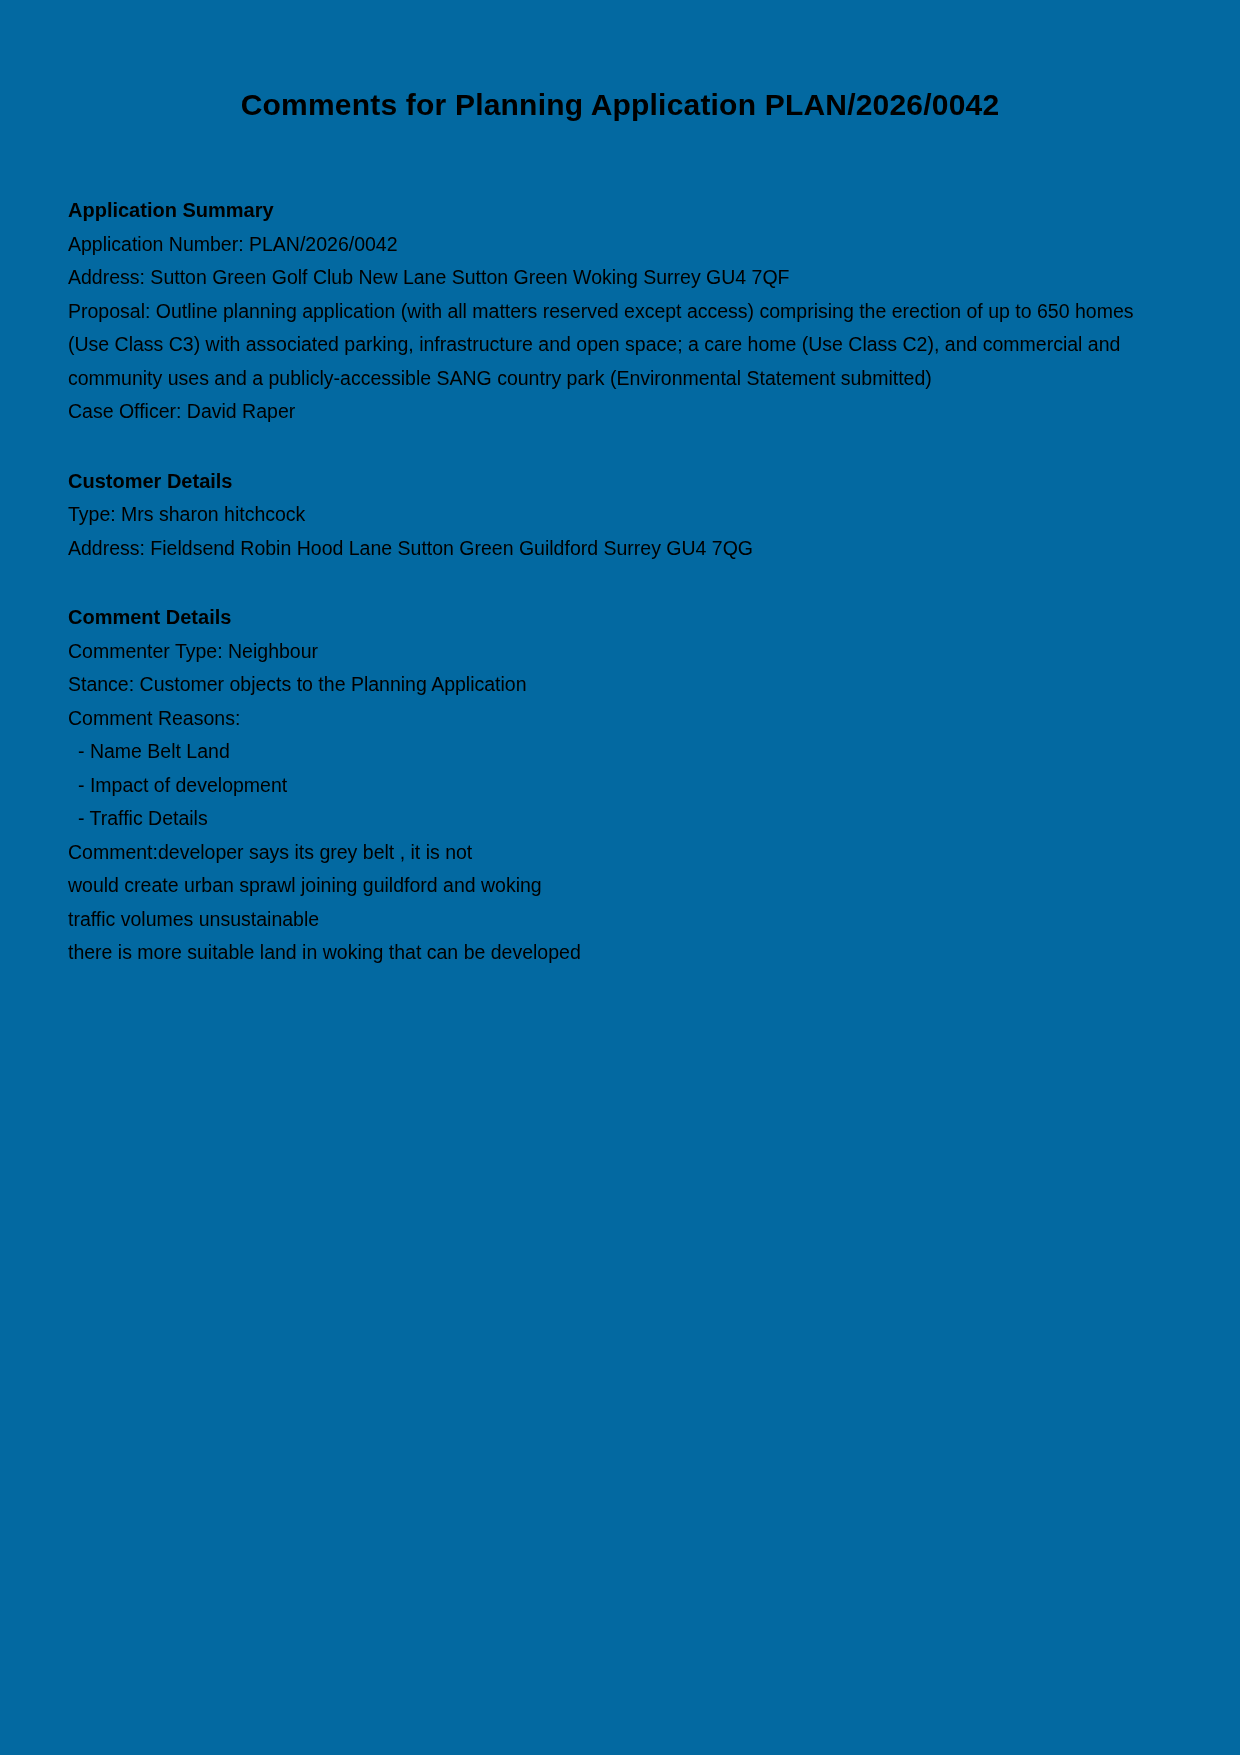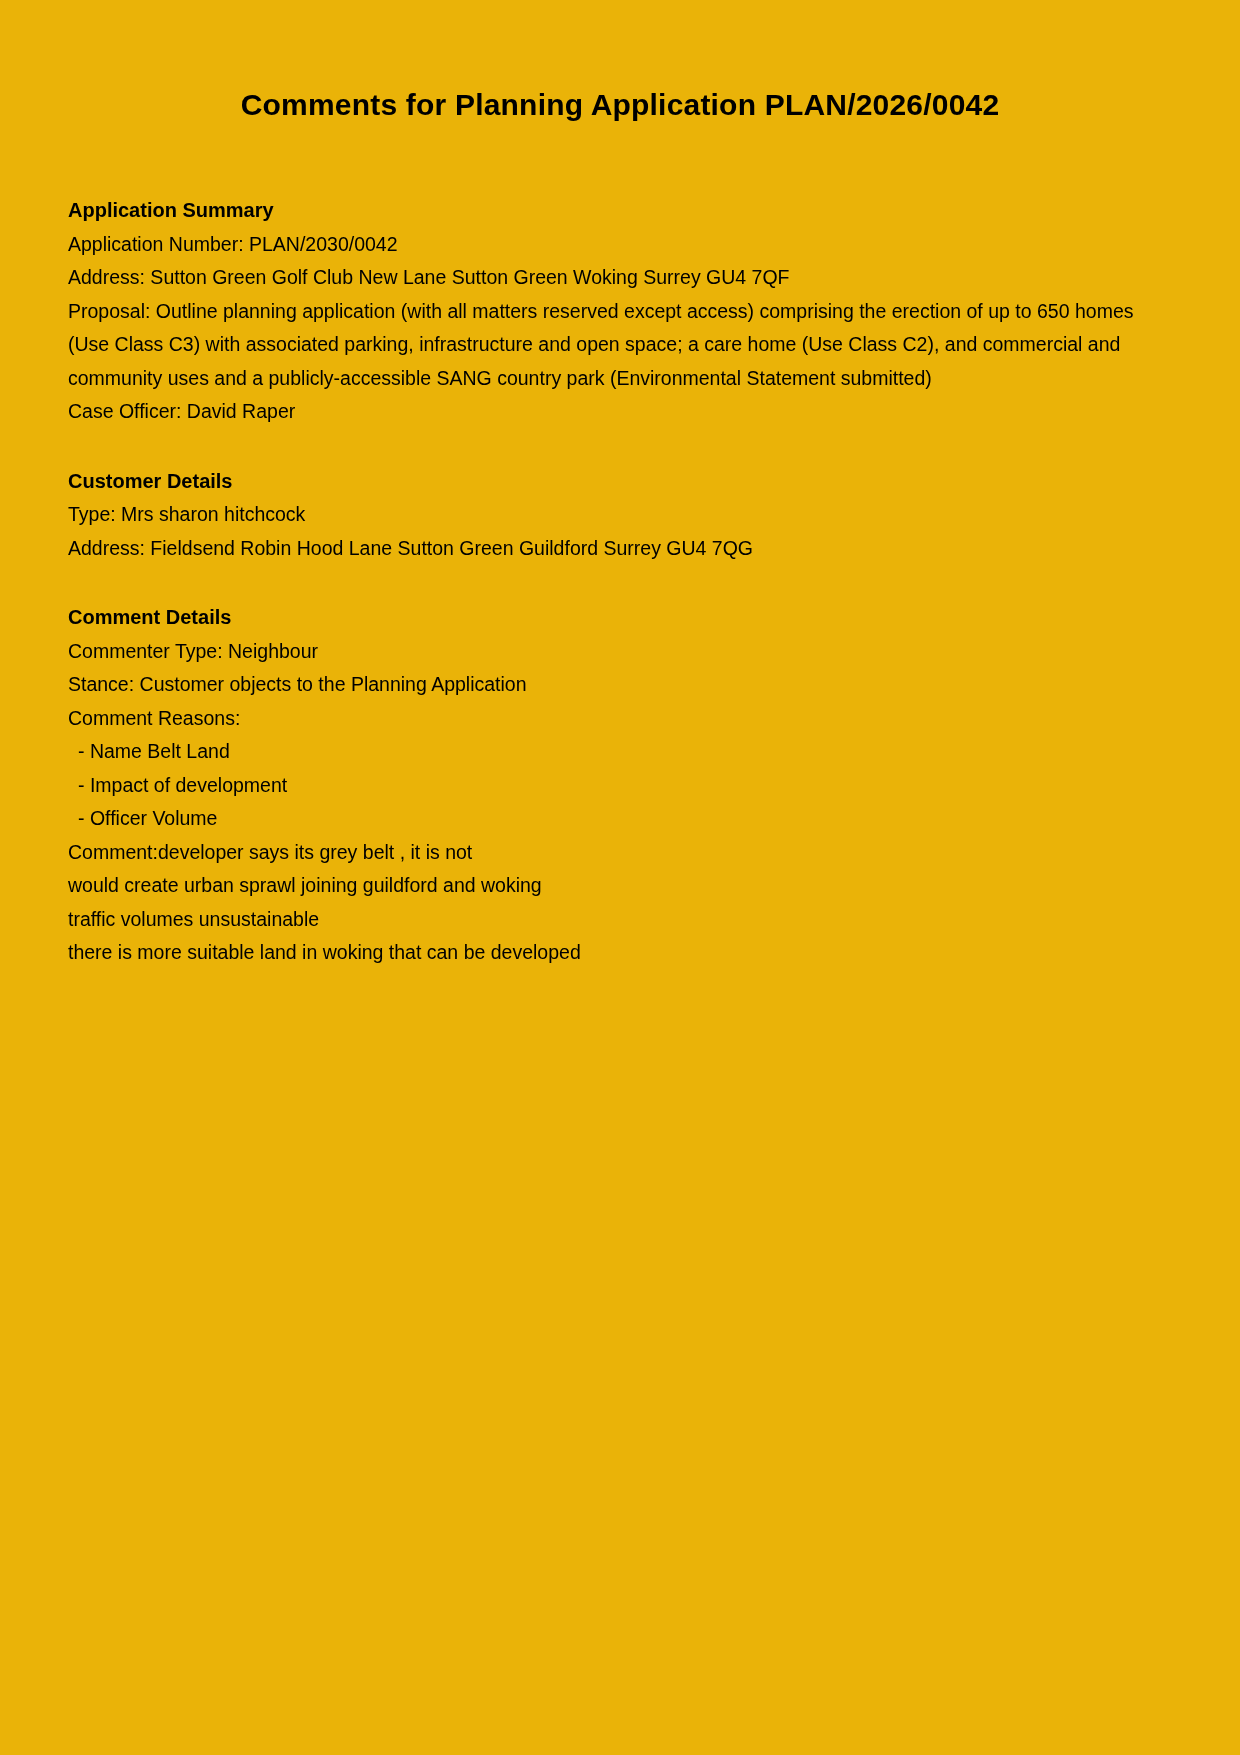--- a/index.html
+++ b/index.html
@@ -5,21 +5,21 @@
   * { margin: 0; padding: 0; box-sizing: border-box; }
   html, body {
     width: 1240px;
     background: #ffffff;
     font-family: "Liberation Sans", "DejaVu Sans", sans-serif;
     color: #000000;
   }
   .page {
     width: 1240px;
     height: 1755px;
-    background: #eab308;
+    background: #0369a1;
     padding: 88px 68px 16px 68px;
     position: relative;
   }
   .doc-title {
     font-size: 30px;
     font-weight: bold;
     text-align: center;
     letter-spacing: 0.2px;
     margin-bottom: 72px;
   }
@@ -38,39 +38,39 @@
 </style>
 </head>
 <body>
 
 <div class="page">
 
   <h1 class="doc-title">Comments for Planning Application PLAN/2026/0042</h1>
 
   <div class="section">
     <div class="section-heading">Application Summary</div>
-    <div class="line">Application Number: PLAN/2030/0042</div>
+    <div class="line">Application Number: PLAN/2026/0042</div>
     <div class="line">Address: Sutton Green Golf Club New Lane Sutton Green Woking Surrey GU4 7QF</div>
     <div class="line">Proposal: Outline planning application (with all matters reserved except access) comprising the erection of up to 650 homes (Use Class C3) with associated parking, infrastructure and open space; a care home (Use Class C2), and commercial and community uses and a publicly-accessible SANG country park (Environmental Statement submitted)</div>
     <div class="line">Case Officer: David Raper</div>
   </div>
 
   <div class="section">
     <div class="section-heading">Customer Details</div>
     <div class="line">Type: Mrs sharon hitchcock</div>
     <div class="line">Address: Fieldsend Robin Hood Lane Sutton Green Guildford Surrey GU4 7QG</div>
   </div>
 
   <div class="section">
     <div class="section-heading">Comment Details</div>
     <div class="line">Commenter Type: Neighbour</div>
     <div class="line">Stance: Customer objects to the Planning Application</div>
     <div class="line">Comment Reasons:</div>
     <div class="line indented">- Name Belt Land</div>
     <div class="line indented">- Impact of development</div>
-    <div class="line indented">- Officer Volume</div>
+    <div class="line indented">- Traffic Details</div>
     <div class="line">Comment:developer says its grey belt , it is not</div>
     <div class="line">would create urban sprawl joining guildford and woking</div>
     <div class="line">traffic volumes unsustainable</div>
     <div class="line">there is more suitable land in woking that can be developed</div>
   </div>
 
 </div>
 
 </body></html>

